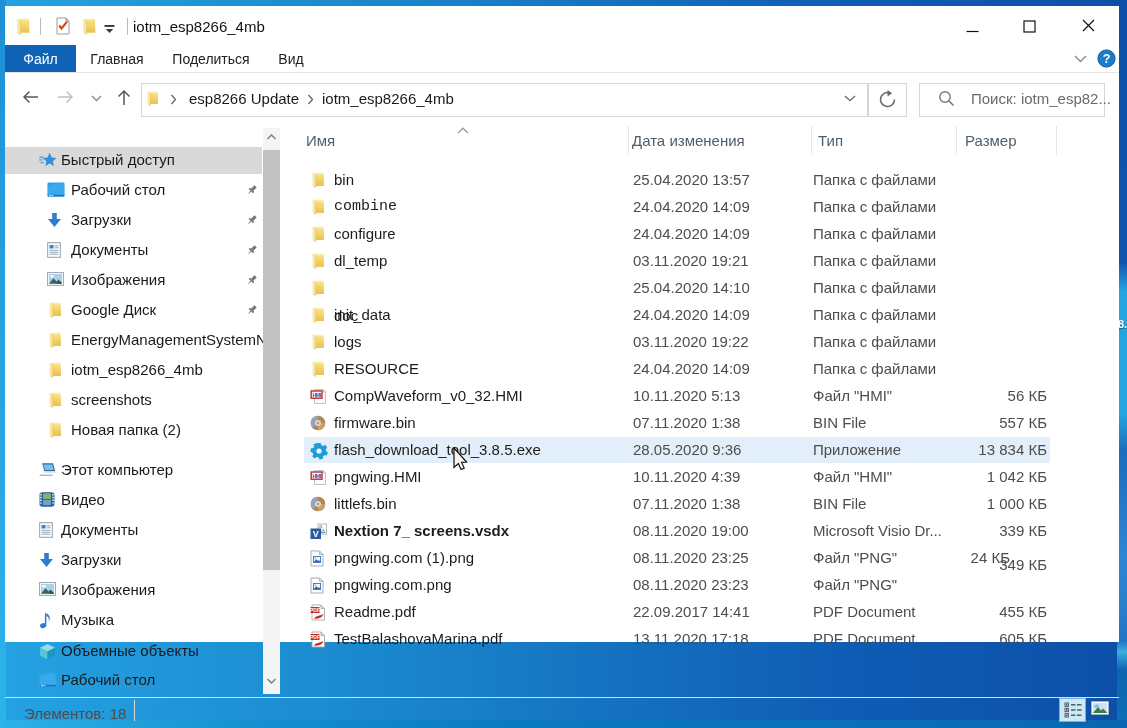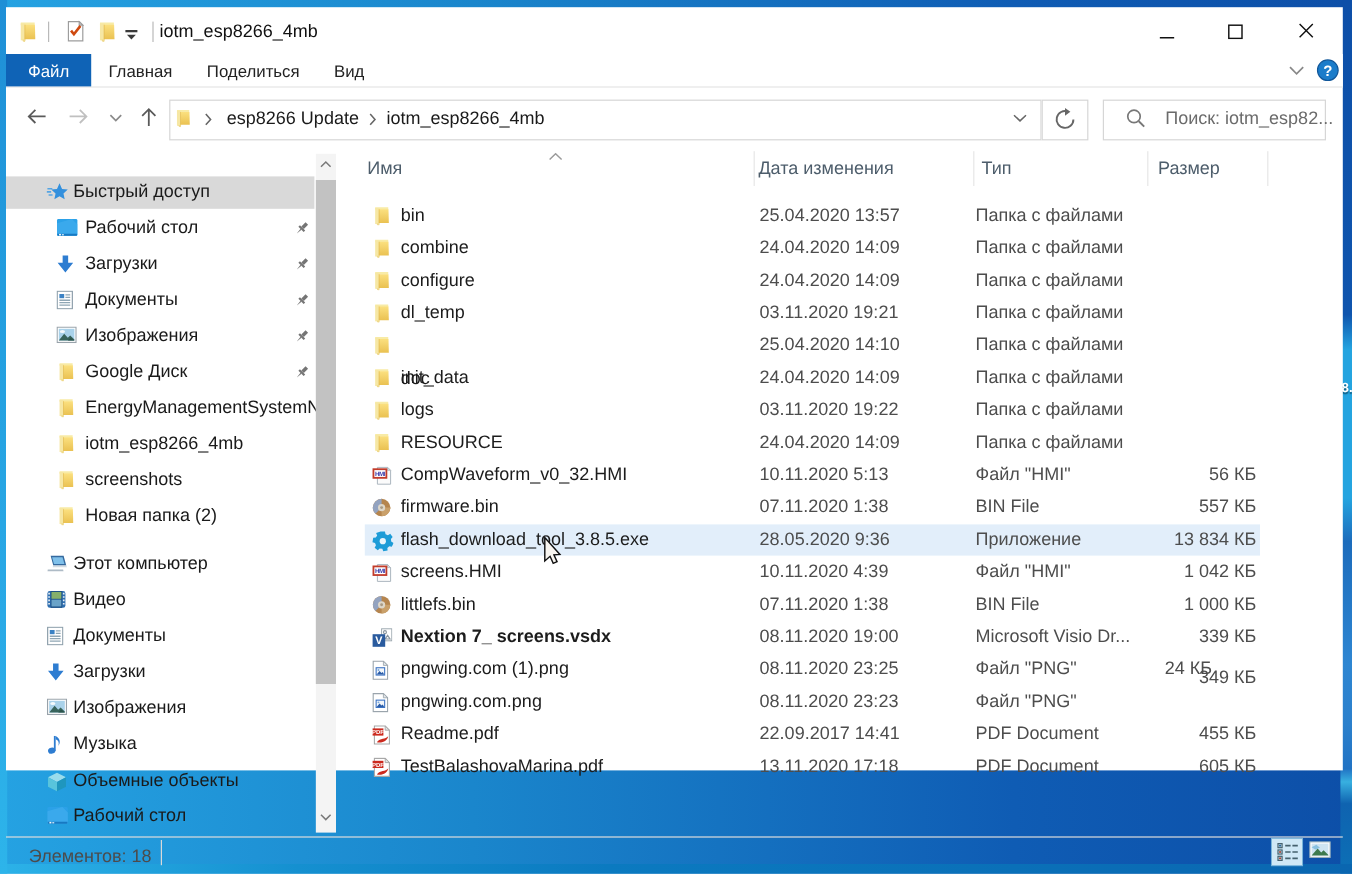--- a/index.html
+++ b/index.html
@@ -486,21 +486,21 @@
               <stop offset="1" stop-color="#eac151"></stop>
             </linearGradient>
           </defs>
           <path d="M0.8 0.8 L12.4 0.8 L12.4 3 L0.8 3 Z" fill="#f8eba6"></path>
           <path d="M0.8 1.5 L4.6 1.5 L4.6 16 L0.8 15.6 Z" fill="#f6e7a4"></path>
           <path d="M2.2 15 L4.8 15 L4.3 17 L2.6 16.6 Z" fill="#efd88a"></path>
           <path d="M4 2.6 L12.6 2.6 L12.9 14.8 L4 14.8 Z" fill="url(#fg)"></path>
           <path d="M4 2.6 L4.6 2.6 L4.6 14.8 L4 14.8 Z" fill="#e3bc55"></path>
         </svg>
       </div>
-      <div class="fname" style="left:329px;top:192px;white-space:nowrap;">combine</div>
+      <div class="fname" style="left:329px;top:192px;white-space:nowrap;font-family:Liberation Mono, monospace;">combine</div>
       <div class="fmeta" style="left:628px;top:192px">24.04.2020 14:09</div>
       <div class="fmeta" style="left:808px;top:192px">Папка с файлами</div>
       <div class="abs" style="left:305px;top:220px">
         <svg width="16" height="16" viewBox="0 0 13 17">
           <defs>
             <linearGradient id="fg" x1="0" y1="0" x2="0" y2="1">
               <stop offset="0" stop-color="#fbe07f"></stop>
               <stop offset="1" stop-color="#eac151"></stop>
             </linearGradient>
           </defs>
@@ -641,21 +641,21 @@
       <div class="fmeta" style="left:808px;top:435px">Приложение</div>
       <div class="fsize" style="left:962px;top:435px">13 834 КБ</div>
       <div class="abs" style="left:305px;top:463px">
         <svg width="17" height="17" viewBox="0 0 17 17">
           <path d="M4.5 1.5 L13 1.5 L15.5 4 L15.5 15.5 L4.5 15.5 Z" fill="#fbfbfb" stroke="#a8b4bc" stroke-width="0.8"></path>
           <path d="M13 1.5 L13 4 L15.5 4 Z" fill="#dde4e8" stroke="#a8b4bc" stroke-width="0.6"></path>
           <rect x="1.2" y="3" width="10.8" height="7.2" fill="#fff" stroke="#c23b2a" stroke-width="1.5"></rect>
           <text x="6.6" y="8.8" font-size="5.2" font-weight="bold" font-family="Liberation Sans" fill="#3a3aa8" text-anchor="middle" letter-spacing="-0.4">HMI</text>
         </svg>
       </div>
-      <div class="fname" style="left:329px;top:462px;white-space:nowrap;">screens.HMI</div>
+      <div class="fname" style="left:329px;top:462px;white-space:nowrap;">pngwing.HMI</div>
       <div class="fmeta" style="left:628px;top:462px">10.11.2020 4:39</div>
       <div class="fmeta" style="left:808px;top:462px">Файл "HMI"</div>
       <div class="fsize" style="left:962px;top:462px">1 042 КБ</div>
       <div class="abs" style="left:305px;top:490px">
         <svg width="16" height="16" viewBox="0 0 16 16">
           <circle cx="8" cy="8" r="7.3" fill="#b5854e"></circle>
           <path d="M8 0.7 A7.3 7.3 0 0 0 0.7 8 A7.3 7.3 0 0 0 2.8 13.2 L8 8 Z" fill="#93a3c0"></path>
           <path d="M15.3 8 A7.3 7.3 0 0 1 8 15.3 L8 8 Z" fill="#c9a06a"></path>
           <circle cx="8" cy="8" r="3" fill="#ddd6c8"></circle>
           <circle cx="8" cy="8" r="1.2" fill="#a89a84"></circle>

